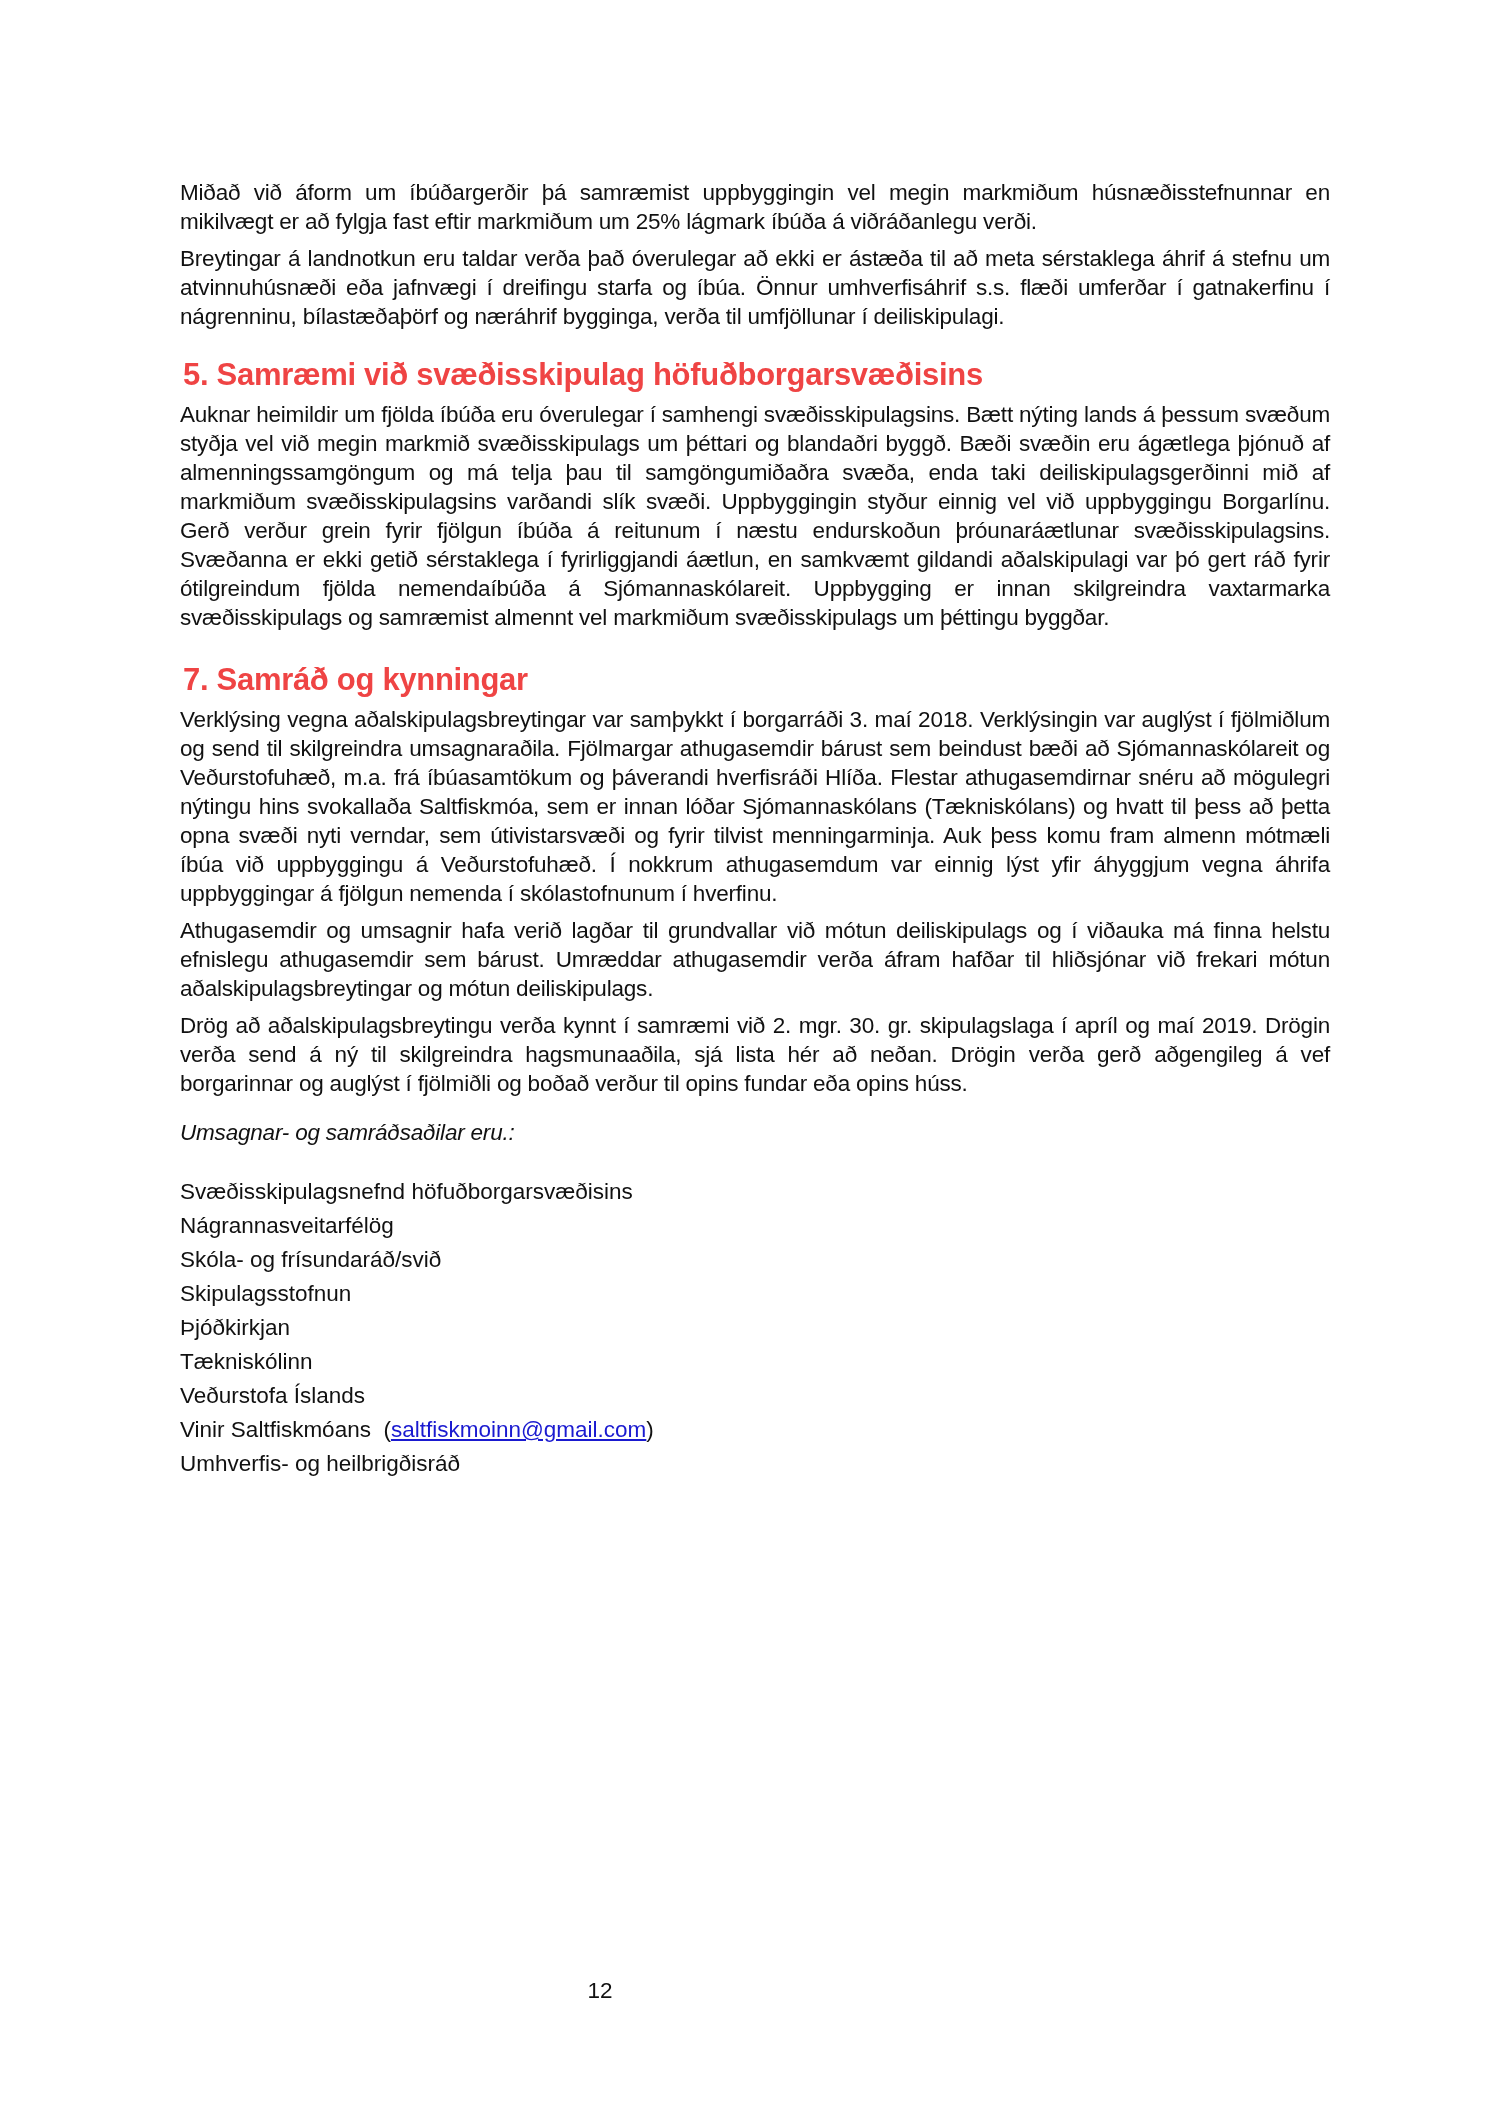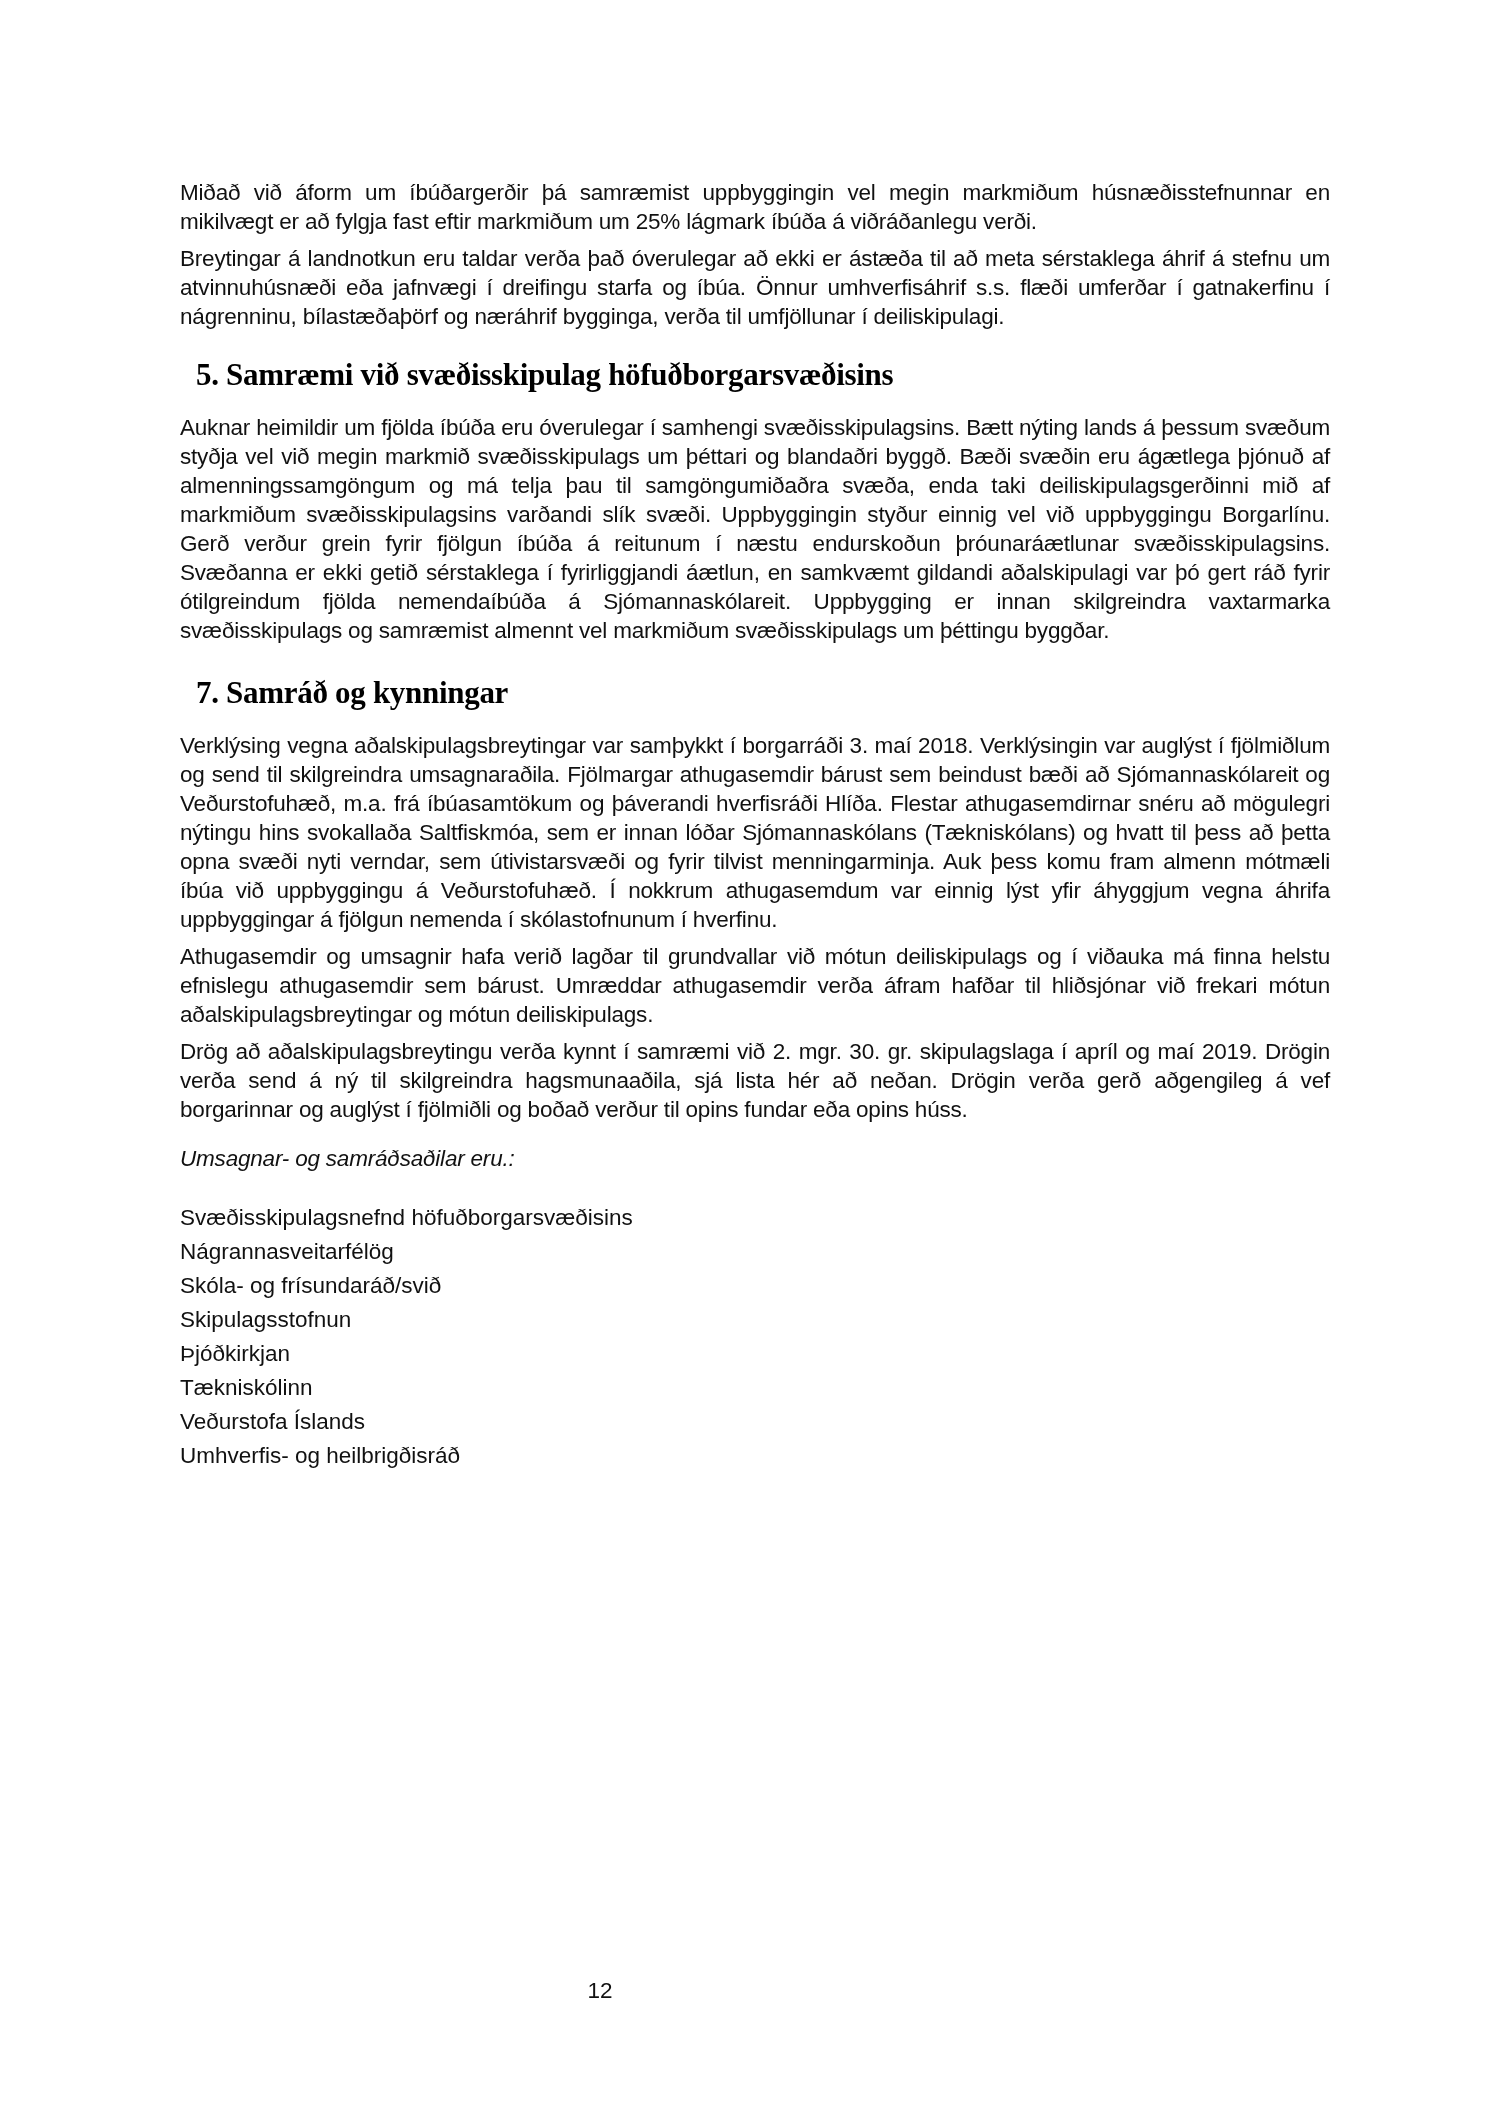--- a/index.html
+++ b/index.html
@@ -24,27 +24,26 @@
     p {
       margin: 0;
       font-size: 22.5px;
       line-height: 29px;
       text-align: justify;
       letter-spacing: -0.2px;
     }
     .gap-small { margin-top: 8px; }
     .gap-medium { margin-top: 20px; font-style: italic; }
     h2 {
-      margin: 16px;
+      margin: 3px;
       font-size: 31px;
       font-weight: bold;
       line-height: 44px;
       letter-spacing: -0.3px;
-      color: #000000;
-      font-family: Liberation Serif, serif;
+      color: #ef4444;
     }
     .sec5 { margin-top: 22px; }
     .sec6 { margin-top: 26px; }
     .list {
       margin-top: 28px;
       list-style: none;
       padding: 0;
     }
     .list li {
       font-size: 22.5px;
@@ -84,17 +83,18 @@
   <p class="gap-medium">Umsagnar- og samráðsaðilar eru.:</p>
 
   <ul class="list">
     <li>Svæðisskipulagsnefnd höfuðborgarsvæðisins</li>
     <li>Nágrannasveitarfélög</li>
     <li>Skóla- og frísundaráð/svið</li>
     <li>Skipulagsstofnun</li>
     <li>Þjóðkirkjan</li>
     <li>Tækniskólinn</li>
     <li>Veðurstofa Íslands</li>
+    <li><span>Vinir Saltfiskmóans</span><span style="white-space:pre">  (</span><a class="email" title="saltfiskmoinn@gmail.com">saltfiskmoinn@gmail.com</a><span>)</span></li>
     <li>Umhverfis- og heilbrigðisráð</li>
   </ul>
 </div>
 
 <div class="page-number">12</div>
 
 </body></html>

